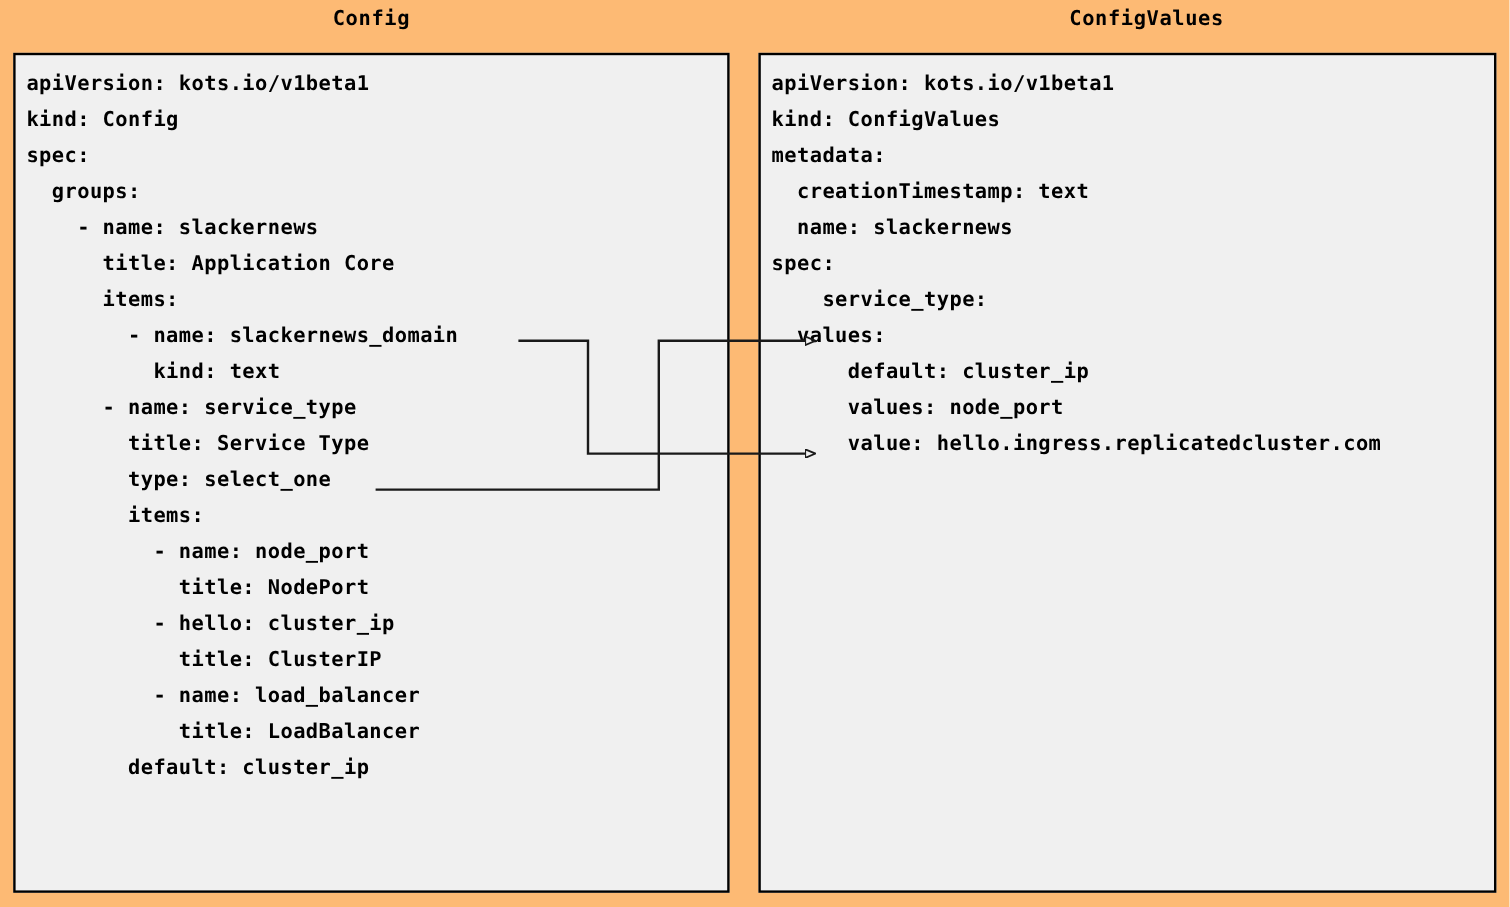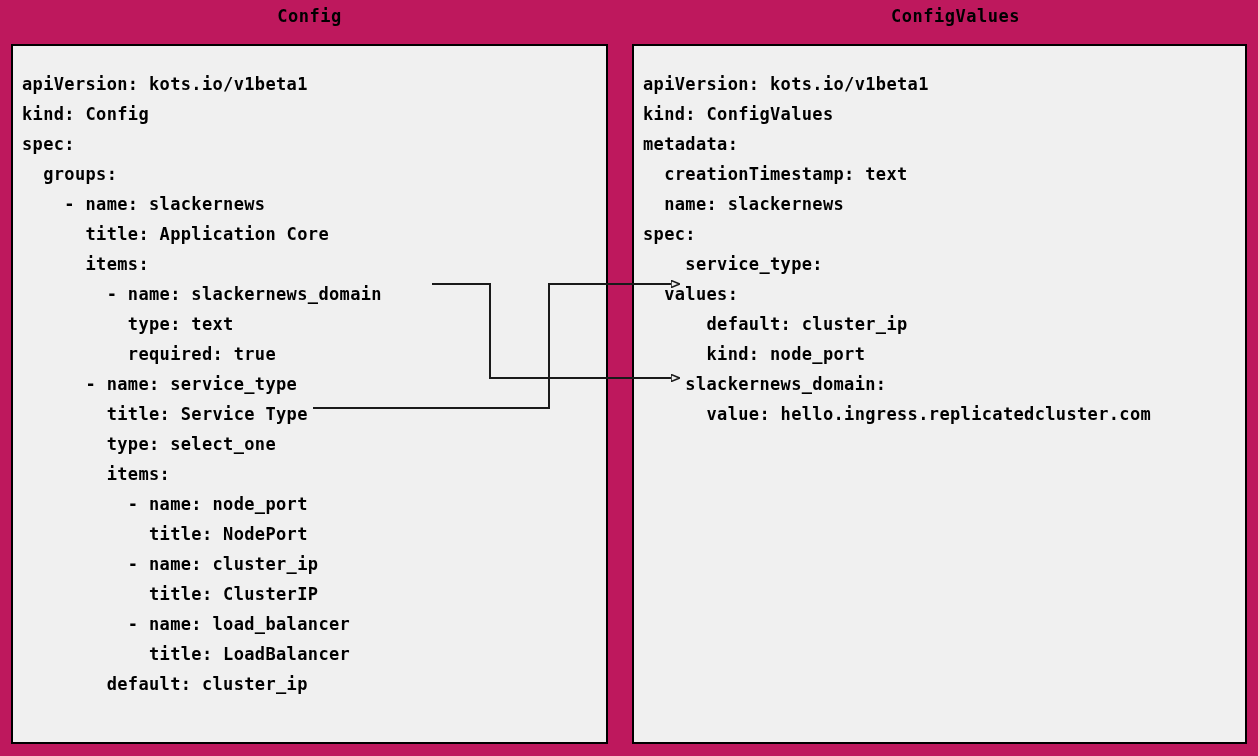--- a/index.html
+++ b/index.html
@@ -8,21 +8,21 @@
     padding: 0;
     background: #ffffff;
   }
   body {
     font-family: "DejaVu Sans Mono", "Liberation Mono", monospace;
   }
   #canvas {
     position: relative;
     width: 1258px;
     height: 756px;
-    background: #be185d;
+    background: #fdba74;
     overflow: hidden;
   }
 
   
   .panel-title {
     position: absolute;
     top: 6px;
     font-family: "DejaVu Sans Mono", "Liberation Mono", monospace;
     font-size: 17px;
     font-weight: bold;
@@ -46,21 +46,20 @@
   #panel-config { left: 11px;  width: 597px; }
   #panel-values { left: 632px; width: 615px; }
 
   .code-block {
     position: absolute;
     top: 9px;
     left: 9px;
     right: 4px;
     bottom: 4px;
     overflow: hidden;
-    margin-top: 14px;
   }
 
   .code-line {
     font-family: "DejaVu Sans Mono", "Liberation Mono", monospace;
     font-size: 17px;
     font-weight: bold;
     color: #000000;
     height: 30px;
     line-height: 30px;
     white-space: pre;
@@ -89,49 +88,47 @@
   <div id="panel-config" class="panel">
     <div class="code-block" id="config-code">
         <div class="code-line">apiVersion: kots.io/v1beta1</div>
         <div class="code-line">kind: Config</div>
         <div class="code-line">spec:</div>
         <div class="code-line">  groups:</div>
         <div class="code-line">    - name: slackernews</div>
         <div class="code-line">      title: Application Core</div>
         <div class="code-line">      items:</div>
         <div class="code-line">        - name: slackernews_domain</div>
-        <div class="code-line">          type: text</div>
-        <div class="code-line">          required: true</div>
+        <div class="code-line">          kind: text</div>
         <div class="code-line">      - name: service_type</div>
         <div class="code-line">        title: Service Type</div>
         <div class="code-line">        type: select_one</div>
         <div class="code-line">        items:</div>
         <div class="code-line">          - name: node_port</div>
         <div class="code-line">            title: NodePort</div>
-        <div class="code-line">          - name: cluster_ip</div>
+        <div class="code-line">          - hello: cluster_ip</div>
         <div class="code-line">            title: ClusterIP</div>
         <div class="code-line">          - name: load_balancer</div>
         <div class="code-line">            title: LoadBalancer</div>
         <div class="code-line">        default: cluster_ip</div>
       </div>
   </div>
 
   <div id="panel-values" class="panel">
     <div class="code-block" id="values-code">
         <div class="code-line">apiVersion: kots.io/v1beta1</div>
         <div class="code-line">kind: ConfigValues</div>
         <div class="code-line">metadata:</div>
         <div class="code-line">  creationTimestamp: text</div>
         <div class="code-line">  name: slackernews</div>
         <div class="code-line">spec:</div>
         <div class="code-line">    service_type:</div>
         <div class="code-line">  values:</div>
         <div class="code-line">      default: cluster_ip</div>
-        <div class="code-line">      kind: node_port</div>
-        <div class="code-line">    slackernews_domain:</div>
+        <div class="code-line">      values: node_port</div>
         <div class="code-line">      value: hello.ingress.replicatedcluster.com</div>
       </div>
   </div>
 
   <svg id="connectors" viewBox="0 0 1258 756" xmlns="http://www.w3.org/2000/svg">
     <defs>
       <marker id="arrowhead" markerWidth="9" markerHeight="8" refX="0" refY="4" orient="auto" markerUnits="userSpaceOnUse">
         <path d="M 0 0.4 L 8.6 4 L 0 7.6 Z" fill="none" stroke="#1a1a1a" stroke-width="1.5" stroke-linejoin="miter"></path>
       </marker>
     </defs>

